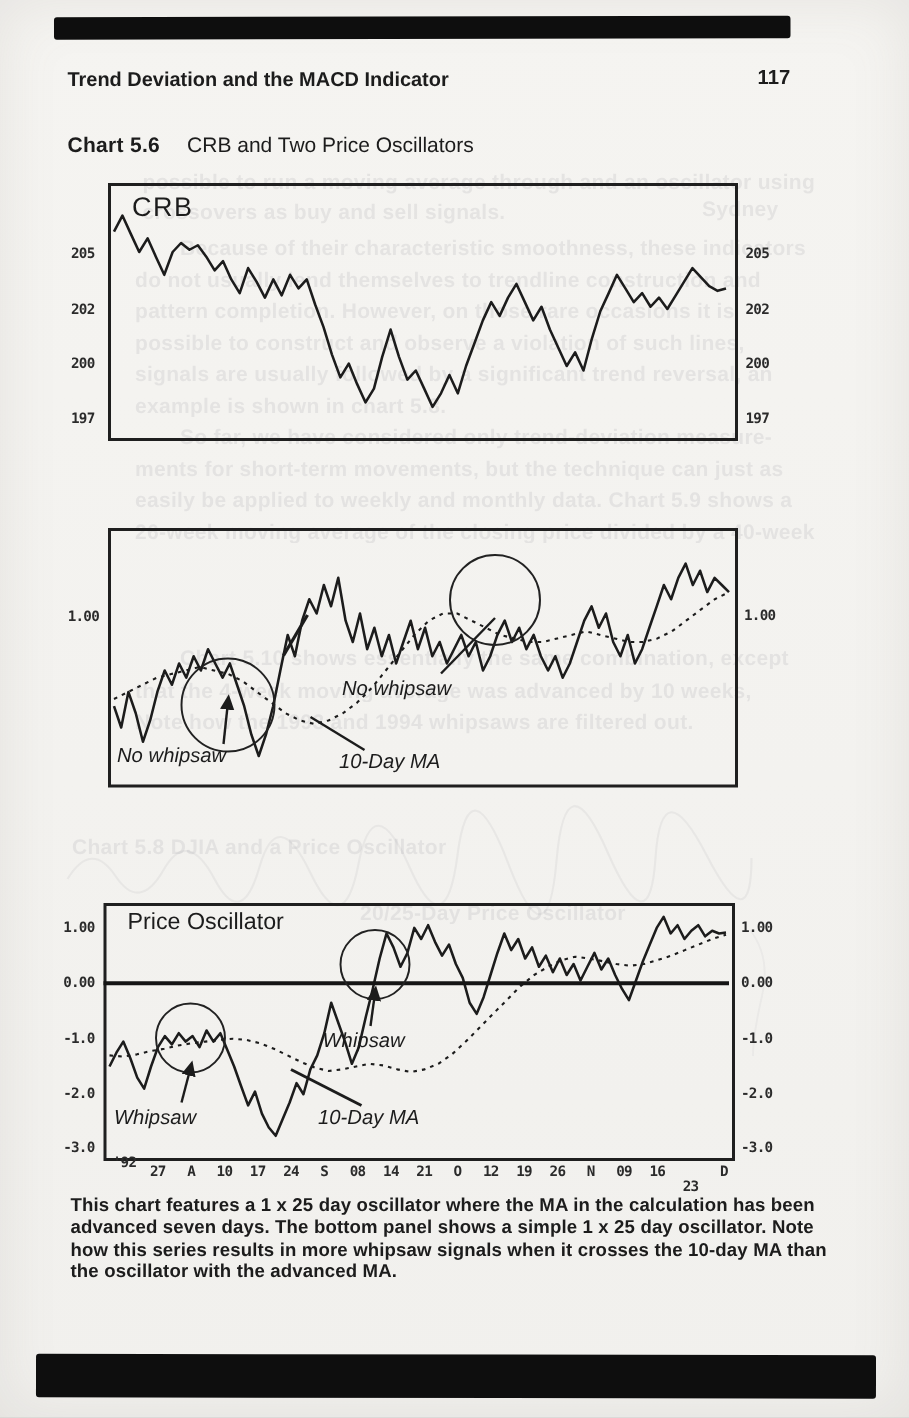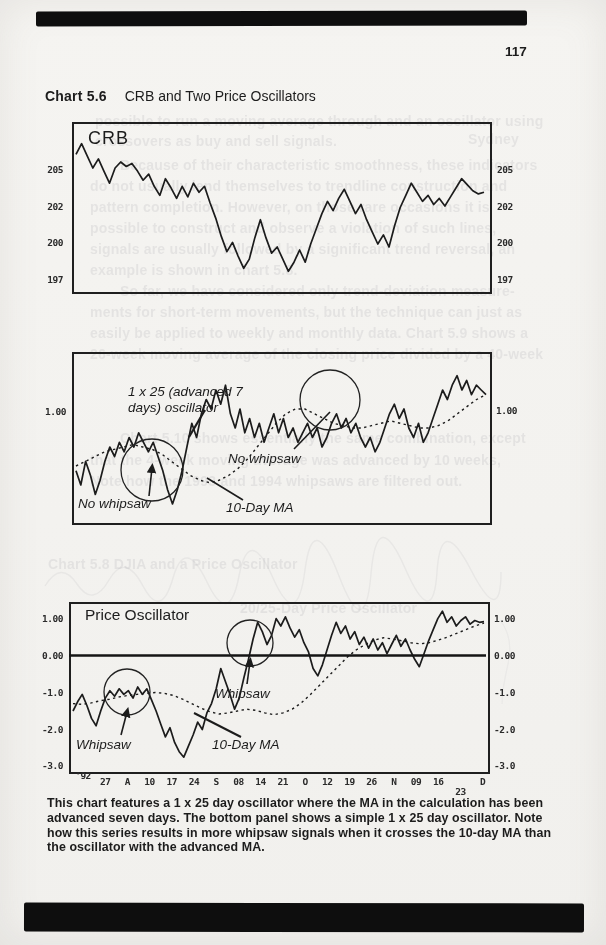--- a/index.html
+++ b/index.html
@@ -67,37 +67,34 @@
       <div class="ghost" style="left: 90px; top: 452px;">that the 4-week moving average was advanced by 10 weeks,</div>
       <div class="ghost" style="left: 90px; top: 473px;">Note how the 1993 and 1994 whipsaws are filtered out.</div>
       <div class="ghost" style="left: 48px; top: 556px;">Chart 5.8   DJIA and a Price Oscillator</div>
       <div class="ghost" style="left: 240px; top: 600px;">20/25-Day Price Oscillator</div>
     </div>
   <svg id="ghost-layer" width="606" height="945">
     <path d="M45,586 q16,-26 32,-2 t32,-4 t34,6 t30,-8 t34,4 t32,-6 t34,2 t32,-8 t34,6 t32,-2 t34,-6 t32,4 t34,-2 t30,2" fill="none" stroke="#8d8c95" stroke-width="1.4" opacity="0.10"></path>
     <path d="M500,620 q14,18 8,44 t-6,40" fill="none" stroke="#8d8c95" stroke-width="1.2" opacity="0.08"></path>
   </svg>
 
+  <div class="hdr-title">Trend Deviation and the MACD Indicator</div>
   <div class="hdr-page">117</div>
 
   <div class="chart-head">
     <b>Chart 5.6</b><span>CRB and Two Price Oscillators</span>
   </div>
 
   <div class="panel panel-crb"></div>
   <div class="panel panel-adv"></div>
   <div class="panel panel-simple"></div>
 
   <div class="panel-label lbl-crb">CRB</div>
   <div class="panel-label lbl-simple">Price Oscillator</div>
 
-  <div class="annot a-osc">
-    <span>1 x 25 (advanced 7</span><br>
-    <span>days) oscillator</span>
-  </div>
   <div class="annot a-nw1">No whipsaw</div>
   <div class="annot a-nw2">No whipsaw</div>
   <div class="annot a-ma-adv">10-Day MA</div>
   <div class="annot a-ws1">Whipsaw</div>
   <div class="annot a-ws2">Whipsaw</div>
   <div class="annot a-ma-simple">10-Day MA</div>
 
   <svg id="chart-layer" width="606" height="945">
     <defs>
       <marker id="ah" markerWidth="7" markerHeight="7" refX="3.2" refY="3" orient="auto">

